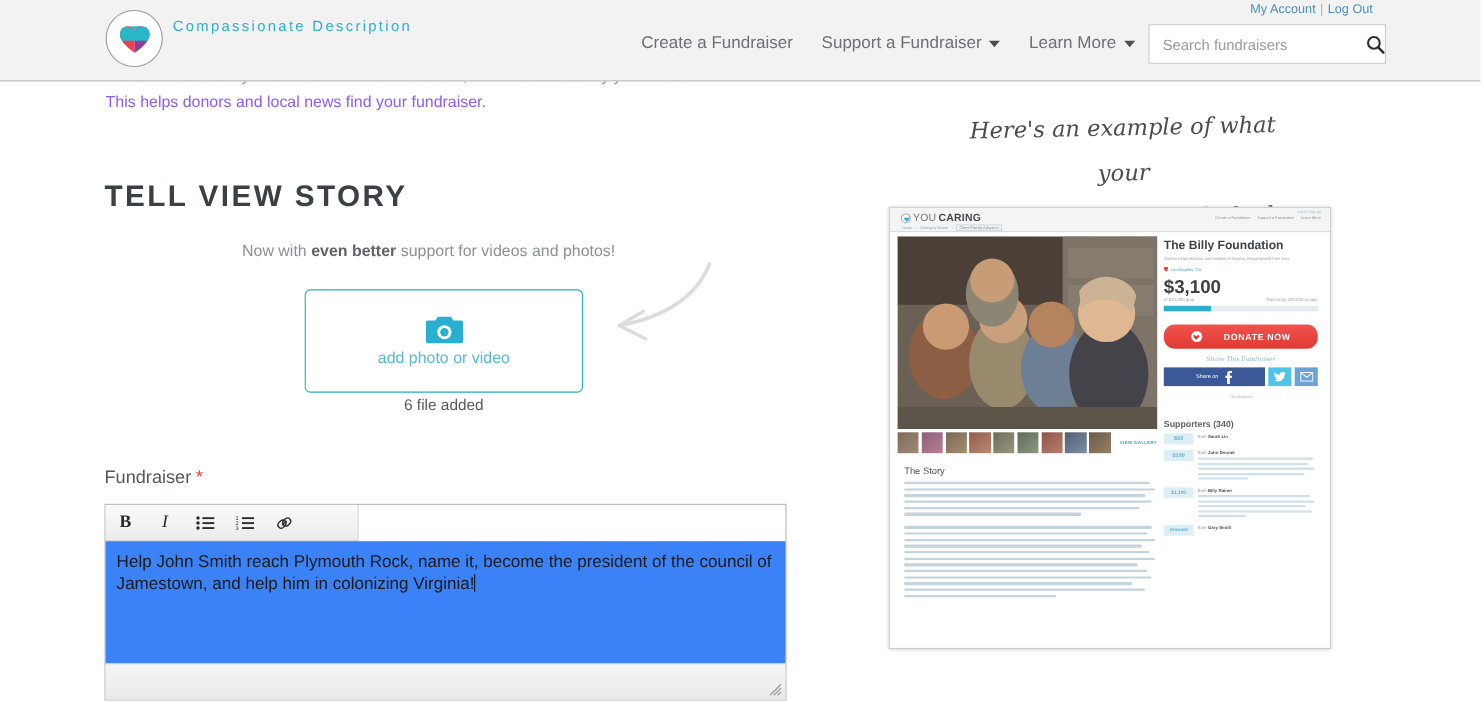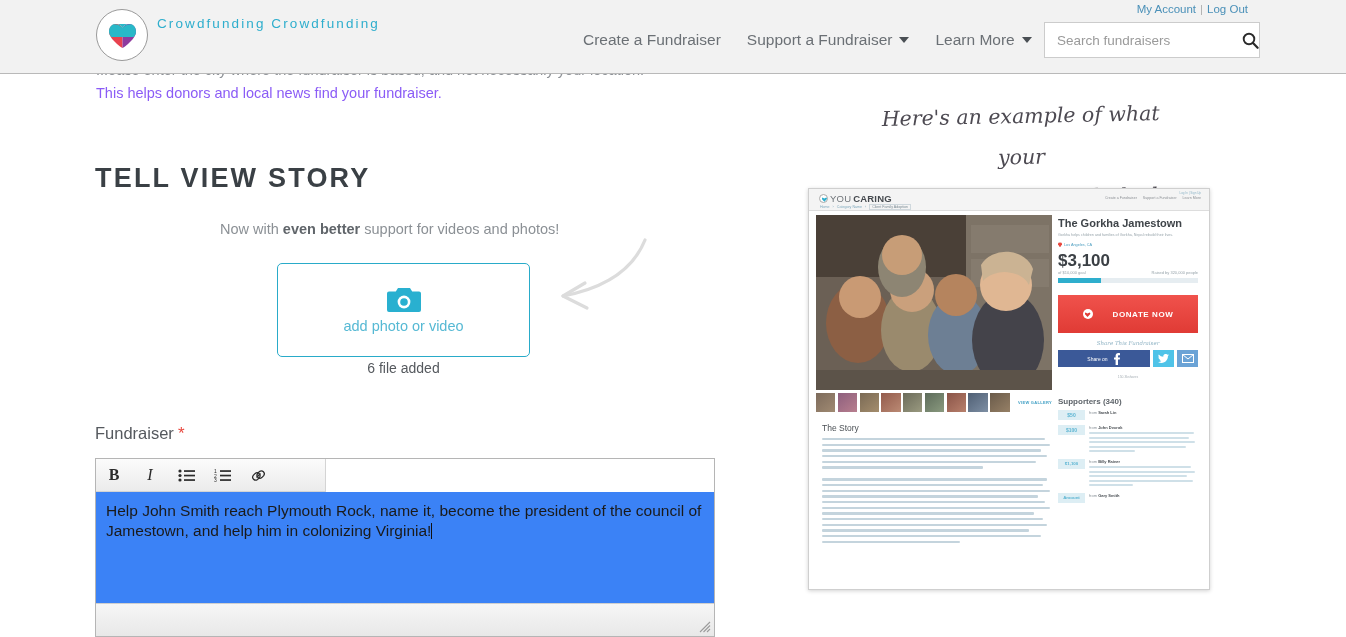--- a/index.html
+++ b/index.html
@@ -288,23 +288,23 @@
   .pv-amount { font-size: 17px; font-weight: bold; color: #3b4045; line-height: 17px; }
   .pv-goalrow { display: flex; justify-content: space-between; align-items: baseline; margin-top: 1px; }
   .pv-goal { font-size: 4px; color: #98a4ab; }
   .pv-raised { font-size: 4px; color: #98a4ab; }
   .pv-progress {
     height: 5px; background: #e6edf1; margin-top: 3px; position: relative;
   }
   .pv-progress i { position: absolute; left: 0; top: 0; height: 100%; background: #2eaecd; }
 
   .pv-donate {
-    margin-top: 12px; height: 38px;
+    margin-top: 12px; height: 22px;
     background: linear-gradient(#f0524c,#e03b35);
-    border-radius: 0;
+    border-radius: 10px;
     display: flex; align-items: center; justify-content: center; gap: 20px;
     color: #fff; font-size: 8px; font-weight: bold; letter-spacing: .6px;
     cursor: pointer;
   }
   .pv-donate-heart {
     width: 10px; height: 10px; border-radius: 50%; background: #fff;
     position: relative;
   }
   .pv-donate-heart::after {
     content: ""; position: absolute; left: 2px; top: 2.6px;
@@ -364,21 +364,21 @@
   <div class="logo-wrap">
     <div class="logo-mark">
       <svg class="heart" viewBox="0 0 30 27">
         <path d="M15 26 C15 26 1 17 1 9 C1 3.5 5 1 8.5 1 C11.5 1 14 3 15 5 Z" fill="#e8424f"></path>
         <path d="M15 26 C15 26 29 17 29 9 C29 3.5 25 1 21.5 1 C18.5 1 16 3 15 5 Z" fill="#8e3a9e"></path>
         <path d="M15 5 C14 3 11.5 1 8.5 1 C12 1 15 1 15 1 C15 1 18 1 21.5 1 C18.5 1 16 3 15 5 Z" fill="#29b8c8"></path>
         <path d="M1 9 C1 5 3 2 6 1.3 C10 1 13 3 15 5 C17 3 20 1 24 1.3 C27 2 29 5 29 9 C29 11 28 12.8 26.7 14.5 L15 14.5 L3.3 14.5 C2 12.8 1 11 1 9 Z" fill="#29b8c8"></path>
       </svg>
     </div>
     <div class="logo-text">
-      <div class="logo-tag">Crowdfunding Crowdfunding</div>
+      <div class="logo-tag">Compassionate Description</div>
     </div>
   </div>
 
   <div class="main-nav">
     <div class="nav-item">
       <span>Create a Fundraiser</span>
     </div>
     <div class="nav-item">
       <span>Support a Fundraiser</span>
       <span class="caret"></span>
@@ -551,21 +551,21 @@
         <div class="pv-line" style="width:92%"></div>
         <div class="pv-line" style="width:96%"></div>
         <div class="pv-line" style="width:98%"></div>
         <div class="pv-line" style="width:90%"></div>
         <div class="pv-line" style="width:95%"></div>
         <div class="pv-line" style="width:60%"></div>
       </div>
     </div>
 
     <div class="pv-right">
-      <div class="pv-title">The Gorkha Jamestown</div>
+      <div class="pv-title">The Billy Foundation</div>
       <div class="pv-sub">Gorkha helps children and families of Gorkha, Nepal rebuild their lives.</div>
       <div class="pv-loc">
         <span class="pv-pin"></span>
         <span>Los Angeles, CA</span>
       </div>
       <div class="pv-amount">$3,100</div>
       <div class="pv-goalrow">
         <span class="pv-goal">of $10,000 goal</span>
         <span class="pv-raised">Raised by 320,000 people</span>
       </div>

